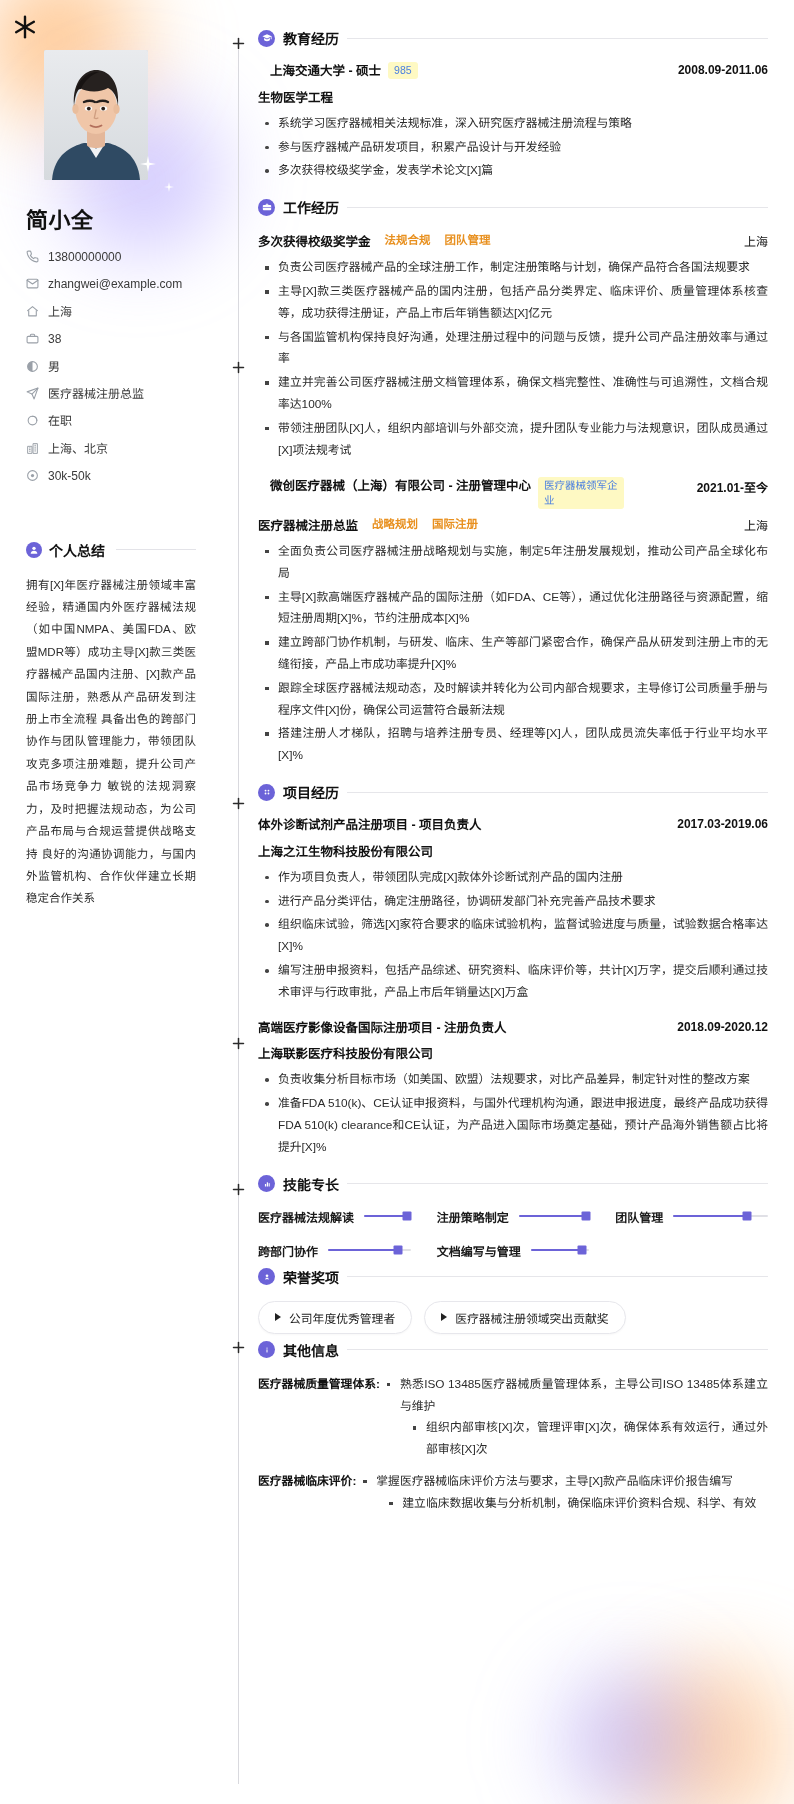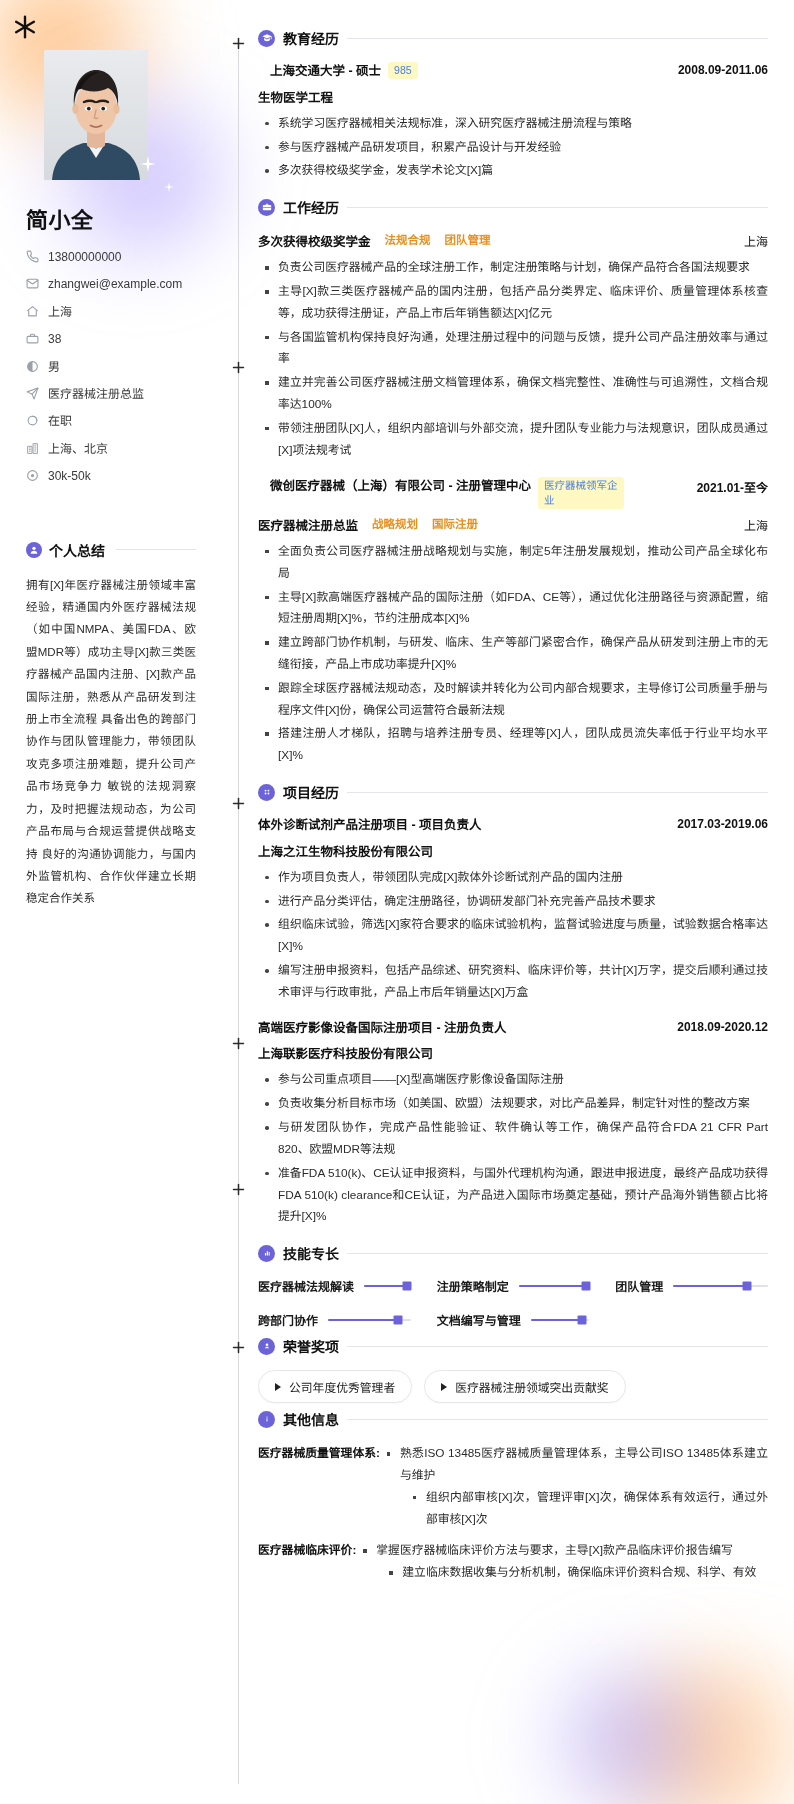--- a/index.html
+++ b/index.html
@@ -629,23 +629,21 @@
 
       <div class="entry">
         <div class="entry-top">
           <span class="entry-org">高端医疗影像设备国际注册项目 - 注册负责人</span>
           <span class="entry-date">2018.09-2020.12</span>
         </div>
         <div class="entry-sub">
           <span class="entry-role">上海联影医疗科技股份有限公司</span>
         </div>
         <ul class="bullets">
-          <li>参与公司重点项目——[X]型高端医疗影像设备国际注册</li>
           <li>负责收集分析目标市场（如美国、欧盟）法规要求，对比产品差异，制定针对性的整改方案</li>
-          <li>与研发团队协作，完成产品性能验证、软件确认等工作，确保产品符合FDA 21 CFR Part 820、欧盟MDR等法规</li>
           <li>准备FDA 510(k)、CE认证申报资料，与国外代理机构沟通，跟进申报进度，最终产品成功获得FDA 510(k) clearance和CE认证，为产品进入国际市场奠定基础，预计产品海外销售额占比将提升[X]%</li>
         </ul>
       </div>
     </section>
 
     <section class="sec">
       <div class="sec-head">
         <span class="sec-ic">
           <svg viewBox="0 0 24 24">
               <circle cx="12" cy="12" r="10" fill="#6c63d8"></circle>

